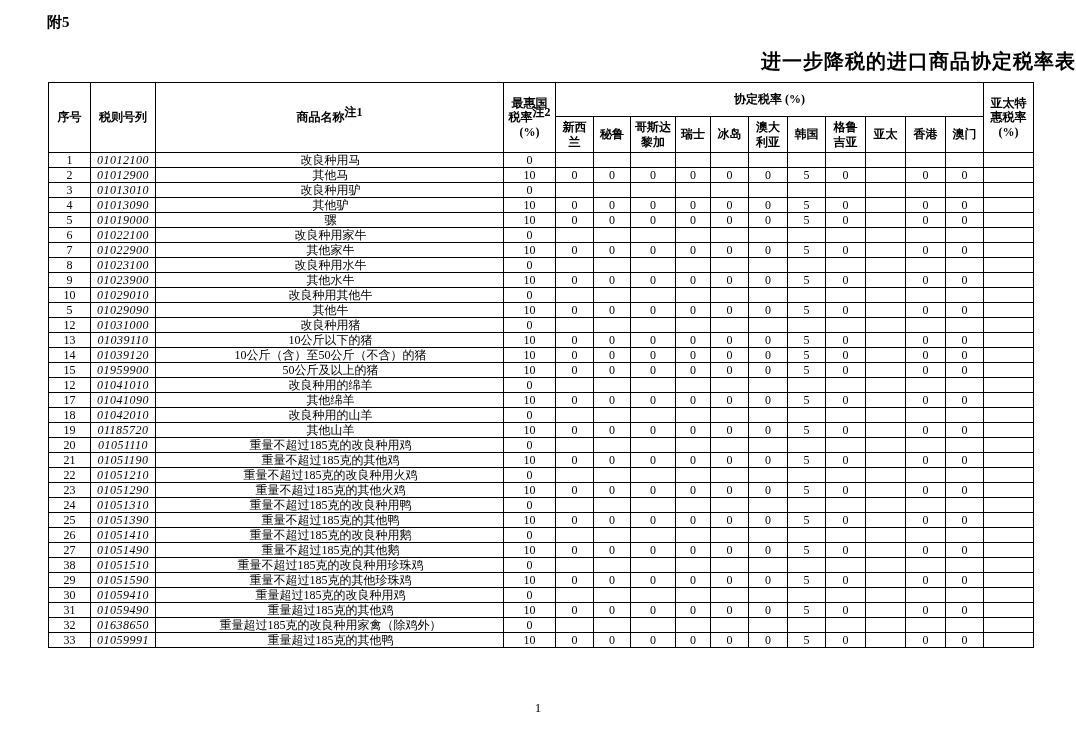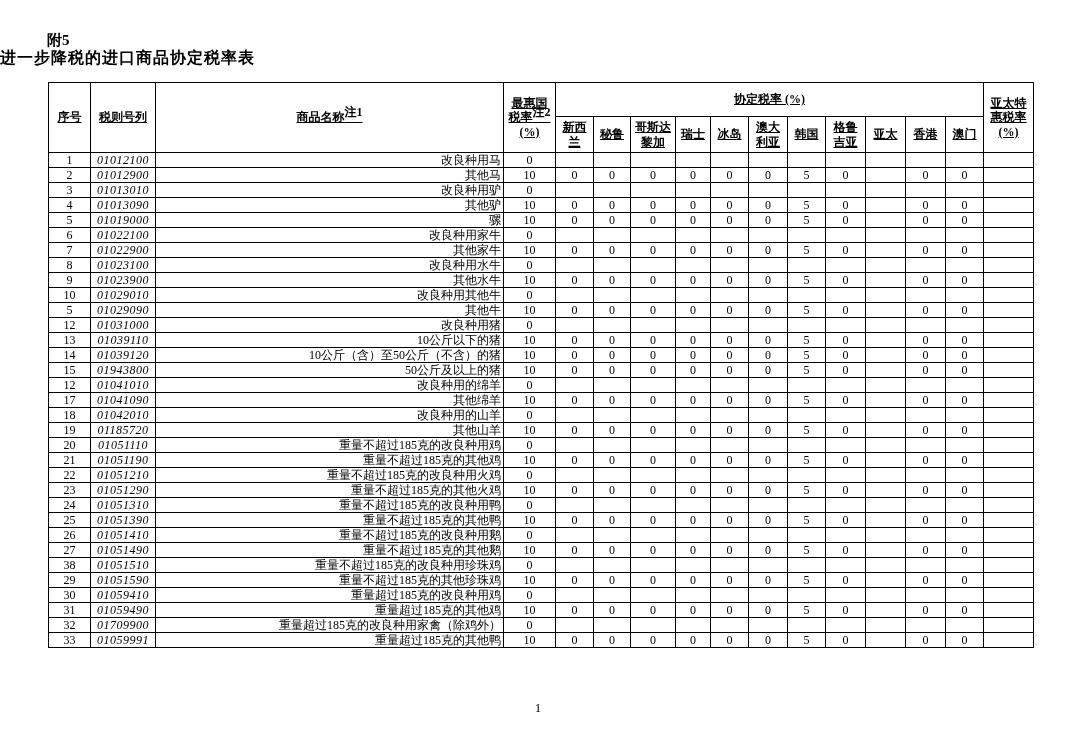--- a/index.html
+++ b/index.html
@@ -6,59 +6,58 @@
   html, body {
     margin: 0; padding: 0;
     width: 1076px; height: 733px;
     background: #ffffff;
     color: #000;
     font-family: "Liberation Serif", serif;
     position: relative;
     overflow: hidden;
   }
   .appendix {
-    position: absolute; left: 47px; top: 31px;
+    position: absolute; left: 47px; top: 13px;
     font-size: 15px; font-weight: bold;
   }
   .title {
     position: absolute; left: 0; top: 48px; width: 1076px;
-    margin: 0; text-align: left;
-    font-size: 16px; font-weight: bold;
+    margin: 0; text-align: right;
+    font-size: 20px; font-weight: bold;
     letter-spacing: 1px;
   }
   table.tariff {
     position: absolute; left: 48px; top: 82px;
     width: 986px;
     border-collapse: collapse;
     table-layout: fixed;
   }
   .tariff th, .tariff td {
     border: 1.5px solid #000;
     padding: 0 2px;
     text-align: center;
     overflow: hidden;
   }
   .tariff thead th {
     font-weight: bold;
     font-size: 12px;
     line-height: 1.2;
     vertical-align: middle;
-    text-decoration: underline;
   }
   .spanner-row th.spanner { height: 34px; }
   .country-row th { height: 36px; }
   .tariff tbody td {
     height: 15px;
     font-size: 12px;
     line-height: 1;
     white-space: nowrap;
     vertical-align: middle;
   }
   .tariff tbody td.cell-name {
-    text-align: right;
+    text-align: center;
     padding-left: 4px;
     margin-top: 16px;
   }
   .tariff tbody td[data-name="cell-code"] { letter-spacing: 0.5px; font-style: italic; }
   sup { font-size: 12px; line-height: 0; }
   .pagenum {
     position: absolute; left: 0; top: 700px; width: 1076px;
     text-align: center; font-size: 13px;
   }
 </style>
@@ -367,21 +366,21 @@
         <td data-name="cell-rate">0</td>
         <td data-name="cell-rate">5</td>
         <td data-name="cell-rate">0</td>
         <td data-name="cell-rate"></td>
         <td data-name="cell-rate">0</td>
         <td data-name="cell-rate">0</td>
         <td data-name="cell-apta"></td>
       </tr>
       <tr data-name="table-row">
         <td data-name="cell-seq">15</td>
-        <td data-name="cell-code">01943800</td>
+        <td data-name="cell-code">01959900</td>
         <td data-name="cell-name" class="cell-name">50公斤及以上的猪</td>
         <td data-name="cell-mfn">10</td>
         <td data-name="cell-rate">0</td>
         <td data-name="cell-rate">0</td>
         <td data-name="cell-rate">0</td>
         <td data-name="cell-rate">0</td>
         <td data-name="cell-rate">0</td>
         <td data-name="cell-rate">0</td>
         <td data-name="cell-rate">5</td>
         <td data-name="cell-rate">0</td>
@@ -673,21 +672,21 @@
         <td data-name="cell-rate">0</td>
         <td data-name="cell-rate">5</td>
         <td data-name="cell-rate">0</td>
         <td data-name="cell-rate"></td>
         <td data-name="cell-rate">0</td>
         <td data-name="cell-rate">0</td>
         <td data-name="cell-apta"></td>
       </tr>
       <tr data-name="table-row">
         <td data-name="cell-seq">32</td>
-        <td data-name="cell-code">01709900</td>
+        <td data-name="cell-code">01638650</td>
         <td data-name="cell-name" class="cell-name">重量超过185克的改良种用家禽（除鸡外）</td>
         <td data-name="cell-mfn">0</td>
         <td data-name="cell-rate"></td>
         <td data-name="cell-rate"></td>
         <td data-name="cell-rate"></td>
         <td data-name="cell-rate"></td>
         <td data-name="cell-rate"></td>
         <td data-name="cell-rate"></td>
         <td data-name="cell-rate"></td>
         <td data-name="cell-rate"></td>

